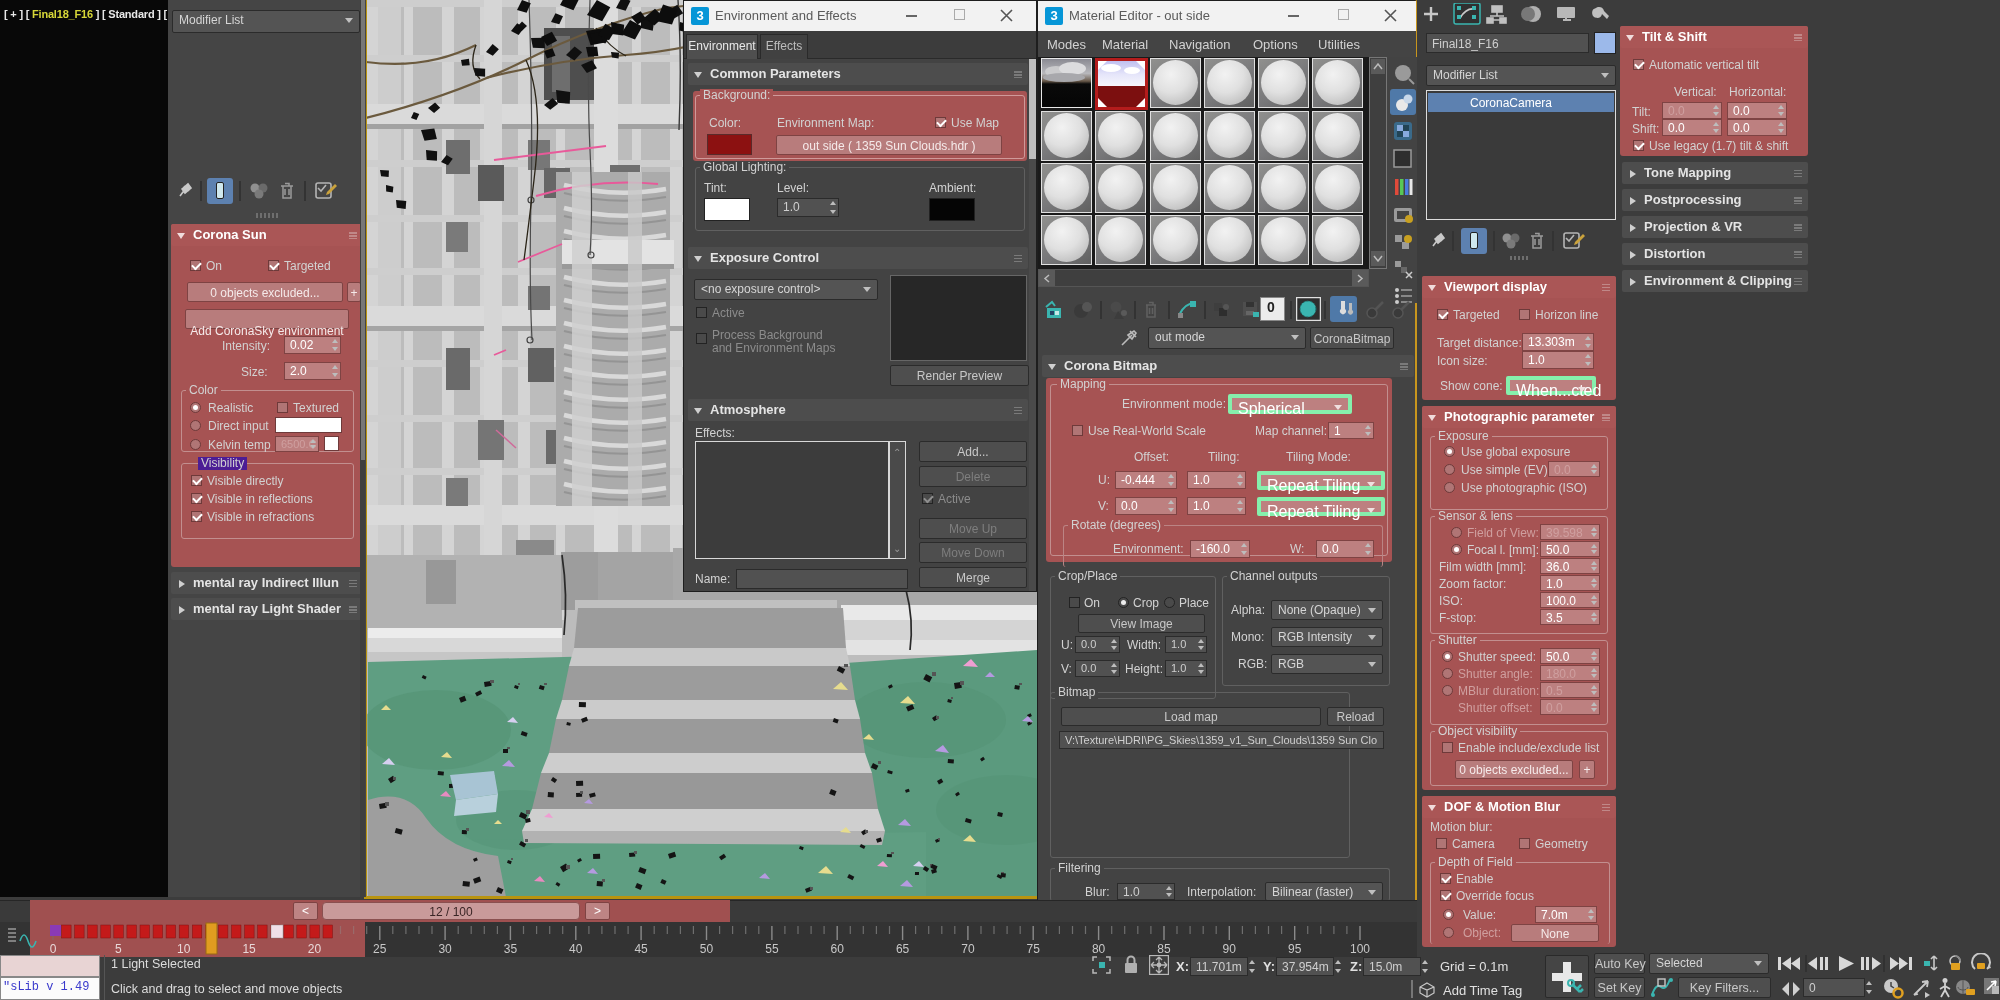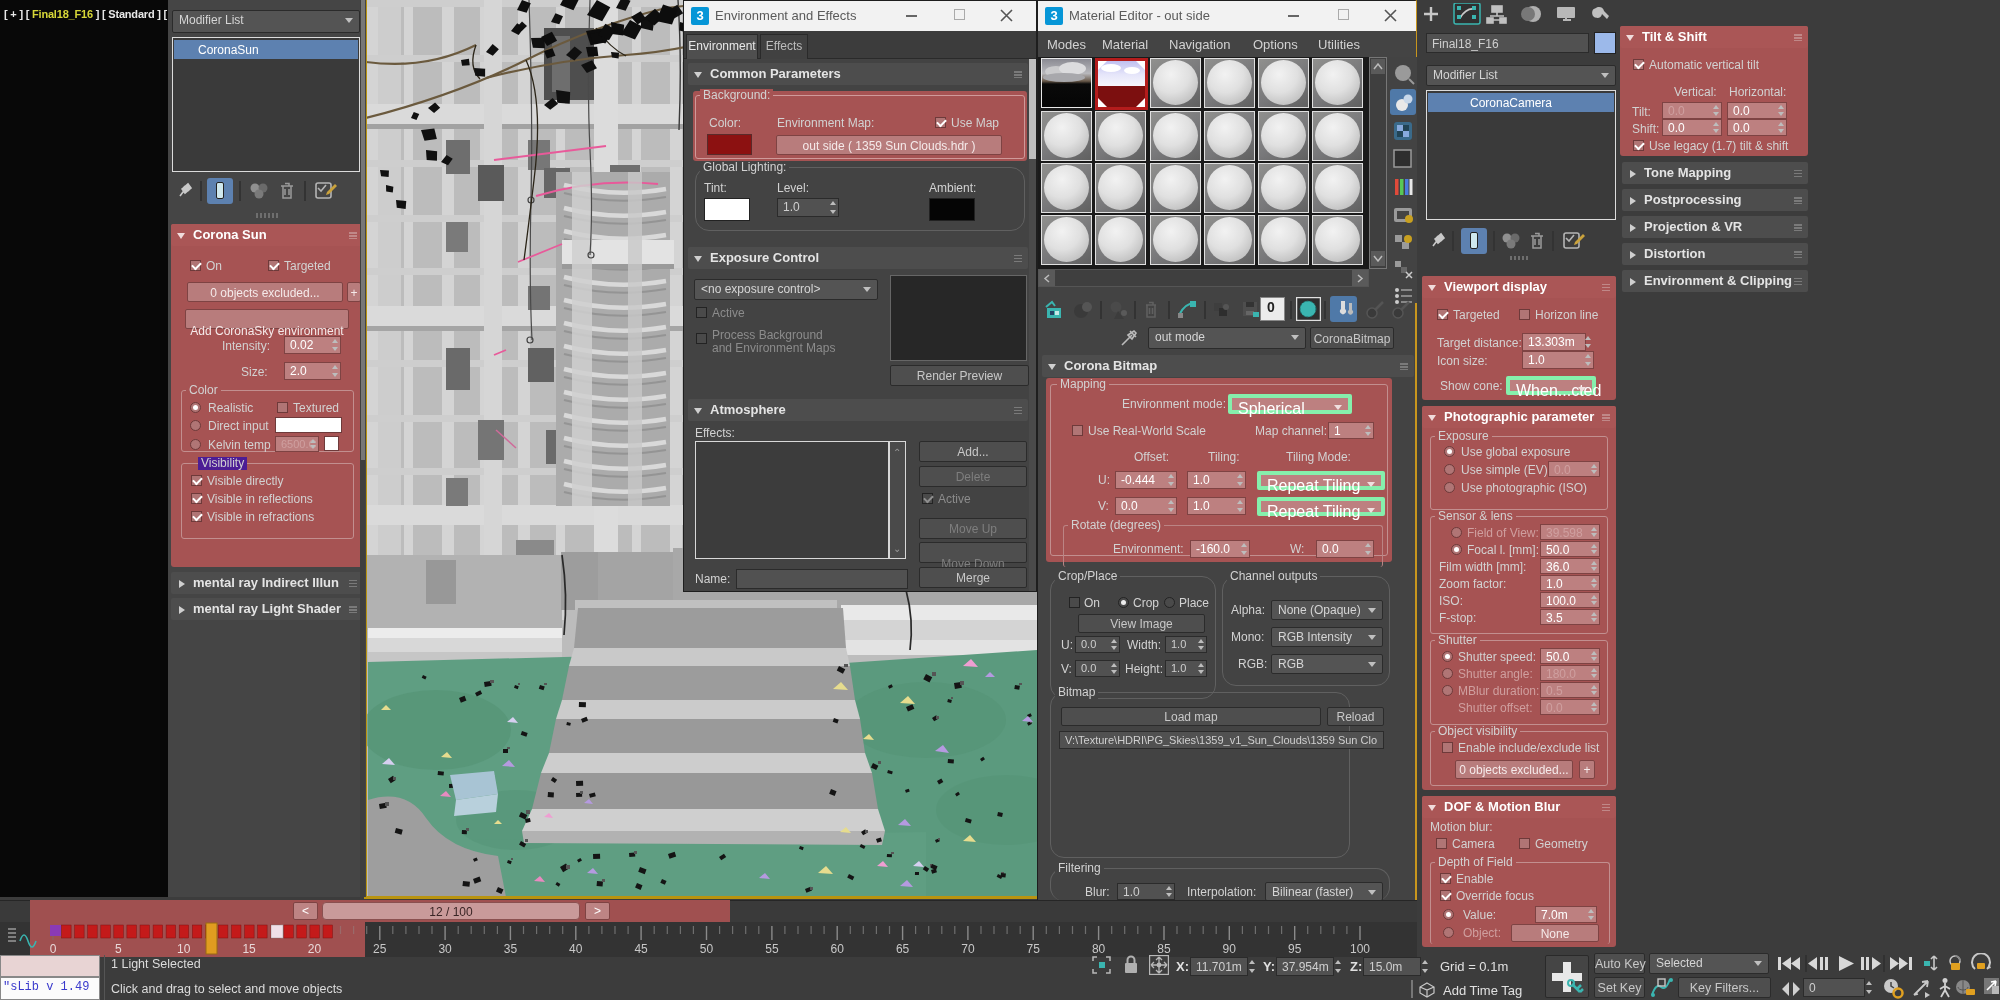--- a/index.html
+++ b/index.html
@@ -9,21 +9,21 @@
 .dd{position:absolute;background:#545454;border:1px solid #2b2b2b;border-radius:2px;color:#d5d5d5;font-size:12px;padding:2px 0 0 6px;white-space:nowrap}
 .dd::after{content:"";position:absolute;right:6px;top:7px;border:4px solid transparent;border-top:5px solid #c0c0c0}
 .sp{position:absolute;width:11px}
 .sp::before,.sp::after{content:"";position:absolute;left:2px;border-left:3px solid transparent;border-right:3px solid transparent}
 .sp::before{top:3px;border-bottom:4px solid #bdbdbd}
 .sp::after{bottom:3px;border-top:4px solid #bdbdbd}
 .ck{position:absolute;width:11px;height:11px;background:#4a4a4a;border:1px solid #232323}
 .ck.on::after{content:"";position:absolute;left:1px;top:1px;width:7px;height:4px;border-left:2px solid #e8e8e8;border-bottom:2px solid #e8e8e8;transform:rotate(-45deg)}
 .rd{position:absolute;width:11px;height:11px;background:#4a4a4a;border:1px solid #232323;border-radius:50%}
 .rd.on::after{content:"";position:absolute;left:2px;top:2px;width:5px;height:5px;background:#ececec;border-radius:50%}
-.grp{position:absolute;border:1px solid #606060;border-radius:14px}
+.grp{position:absolute;border:1px solid #606060;border-radius:3px}
 .rr{position:absolute;background:#a65353}
 .rfld{position:absolute;background:#bd8080;border:1px solid #7e4343;color:#fff;font-size:12px;padding:1px 0 0 5px;white-space:nowrap}
 .rbtn{position:absolute;background:#b87c7c;border:1px solid #7e4343;border-radius:2px;color:#f5eaea;font-size:12px;text-align:center;white-space:nowrap}
 .rdd{position:absolute;background:#bd8080;border:4px solid #86efac;border-radius:2px;color:#fff;font-size:16px;padding:2px 0 0 6px;white-space:nowrap}
 .rdd::after{content:"";position:absolute;right:6px;top:7px;border:4px solid transparent;border-top:5px solid #f0e0e0}
 .rgrp{position:absolute;border:1px solid #c28f8f;border-radius:3px}
 .rck{position:absolute;width:11px;height:11px;background:#b07575;border:1px solid #6e3a3a}
 .rck.on::after{content:"";position:absolute;left:1px;top:1px;width:7px;height:4px;border-left:2px solid #fff;border-bottom:2px solid #fff;transform:rotate(-45deg)}
 .rrd{position:absolute;width:11px;height:11px;background:#b07575;border:1px solid #6e3a3a;border-radius:50%}
 .rrd.on::after{content:"";position:absolute;left:2px;top:2px;width:5px;height:5px;background:#fff;border-radius:50%}
@@ -367,23 +367,20 @@
 <path d="M145 31 l9 -4 l4 7 l-8 4z" fill="#0d0d0d" transform="rotate(-27 145 31)"></path>
 <path d="M290 21 l16 -8 l8 13 l-14 8z" fill="#0d0d0d" transform="rotate(-40 290 21)"></path>
 <path d="M178 51 l8 -4 l4 7 l-8 4z" fill="#0d0d0d" transform="rotate(8 178 51)"></path>
 <path d="M314 22 l9 -4 l4 7 l-8 4z" fill="#0d0d0d" transform="rotate(40 314 22)"></path>
 <path d="M175 37 l11 -5 l5 9 l-10 5z" fill="#0d0d0d" transform="rotate(-1 175 37)"></path>
   </svg>
 <div class="p" style="left:364px;top:0;width:3px;height:899px;background:#b99410"></div>
 <div class="p" style="left:364px;top:896px;width:1052px;height:3px;background:#b99410"></div>
 <div class="p" style="left:168px;top:0;width:198px;height:897px;background:#454545">
  <div class="dd" style="left:4px;top:10px;width:188px;height:23px">Modifier List</div>
- <div class="p" style="left:4px;top:37px;width:188px;height:135px;background:#3a3a3a;border:1px solid #dcdcdc">
-  <div class="p" style="left:1px;top:2px;right:1px;height:19px;background:#5d81b0;color:#fff;font-size:12px;padding:3px 0 0 24px">CoronaSun</div>
- </div>
 
  <div class="p" style="left:10px;top:180px;width:14px;height:22px">
   <svg width="14" height="22" viewBox="0 0 14 22">
         <path d="M2 16 L8 8 M6 6 l5 5 M4 9 l6-5 3 4 -6 5z" stroke="#c9c9c9" stroke-width="1.6" fill="#c9c9c9"></path>
       </svg>
  </div>
  <div class="p" style="left:32px;top:181px;width:2px;height:20px;background:#333"></div>
  <div class="p" style="left:39px;top:178px;width:26px;height:26px;background:#5d81b0;border-radius:3px">
   <div class="p" style="left:9px;top:4px;width:8px;height:17px;background:#cfe8ee;border:1px solid #222;border-radius:2px"></div>
  </div>
@@ -498,21 +495,21 @@
  <div class="p" style="left:11px;top:440px;width:194px;height:118px;background:#3c3c3c;border:1px solid #d8d8d8"></div>
  <div class="p" style="left:205px;top:440px;width:17px;height:118px;background:#4a4a4a;border:1px solid #d8d8d8">
   <div class="lb" style="left:3px;top:4px;color:#999;font-size:10px">⌃</div>
   <div class="lb" style="left:3px;top:100px;color:#999;font-size:10px">⌄</div>
  </div>
  <div class="btn" style="left:235px;top:440px;width:108px;height:21px;padding-top:3px">Add...</div>
  <div class="btn" style="left:235px;top:465px;width:108px;height:21px;padding-top:3px;color:#7e7e7e">Delete</div>
  <div class="ck on dimck" style="left:238px;top:492px"></div>
     <div class="lb dim" style="left:254px;top:492px">Active</div>
  <div class="btn" style="left:235px;top:517px;width:108px;height:21px;padding-top:3px;color:#7e7e7e">Move Up</div>
- <div class="btn" style="left:235px;top:541px;width:108px;height:21px;padding-top:14px;color:#7e7e7e">Move Down</div>
+ <div class="btn" style="left:235px;top:541px;width:108px;height:21px;padding-top:3px;color:#7e7e7e">Move Down</div>
  <div class="lb" style="left:11px;top:572px">Name:</div>
  <div class="fld" style="left:52px;top:568px;width:172px;height:20px"></div>
  <div class="btn" style="left:235px;top:566px;width:108px;height:21px;padding-top:3px">Merge</div>
  <div class="p" style="left:345px;top:58px;width:7px;height:532px;background:#4a4a4a"></div>
  <div class="p" style="left:345px;top:58px;width:7px;height:100px;background:#bdbdbd"></div>
 </div>
 <div class="p" style="left:1037px;top:0;width:380px;height:902px;background:#434343;border:1px solid #1e1e1e;border-bottom:2px solid #c8961e;border-right:2px solid #c8961e">
  <div class="p" style="left:0;top:0;width:378px;height:30px;background:#f2f2f2">
   <div class="p" style="left:7px;top:6px;width:18px;height:18px;background:#0696d7;border-radius:2px;color:#fff;font-size:13px;font-weight:bold;text-align:center;padding-top:1px">3</div>
   <div class="lb" style="left:31px;top:8px;color:#5a5a5a;font-size:13px">Material Editor - out side</div>
@@ -886,21 +883,21 @@
   </svg>
 <div class="p" style="left:1510px;top:256px;width:20px;height:4px;background:repeating-linear-gradient(90deg,#6e6e6e 0 2px,transparent 2px 4px)"></div>
 
 <div class="rr" style="left:1422px;top:276px;width:194px;height:124px;border-radius:3px">
  <div class="rroh" style="left:0;top:0;width:194px">Viewport display<span class="gg"></span></div>
  <div class="rck on" style="left:15px;top:33px"></div>
     <div class="lb" style="left:31px;top:33px">Targeted</div>
  <div class="rck" style="left:97px;top:33px"></div>
     <div class="lb" style="left:113px;top:33px">Horizon line</div>
  <div class="lb" style="left:15px;top:61px">Target distance:</div>
- <div class="rfld" style="left:100px;top:57px;width:64px;height:18px">13.303m</div>
+ <div class="rfld" style="left:100px;top:57px;width:72px;height:18px">13.303m</div>
     <div class="sp" style="left:161px;top:57px;height:18px"></div>
  <div class="lb" style="left:15px;top:79px">Icon size:</div>
  <div class="rfld" style="left:100px;top:75px;width:72px;height:18px">1.0</div>
     <div class="sp" style="left:161px;top:75px;height:18px"></div>
  <div class="lb" style="left:18px;top:104px">Show cone:</div>
  <div class="rdd" style="left:84px;top:100px;width:90px;height:19px">When...cted</div>
 </div>
 
 <div class="rr" style="left:1422px;top:406px;width:194px;height:384px;border-radius:3px">
  <div class="rroh" style="left:0;top:0;width:194px;overflow:hidden">Photographic parameter<span class="gg"></span></div>

